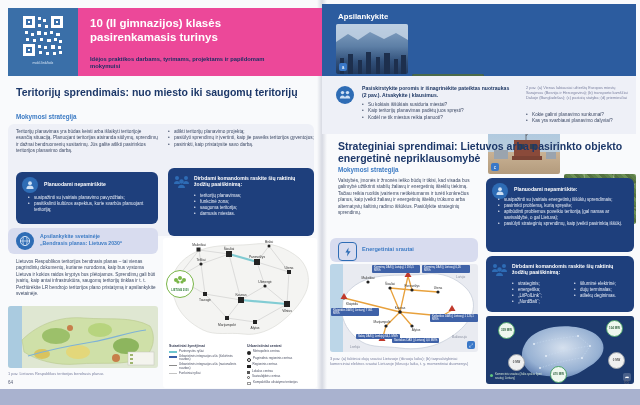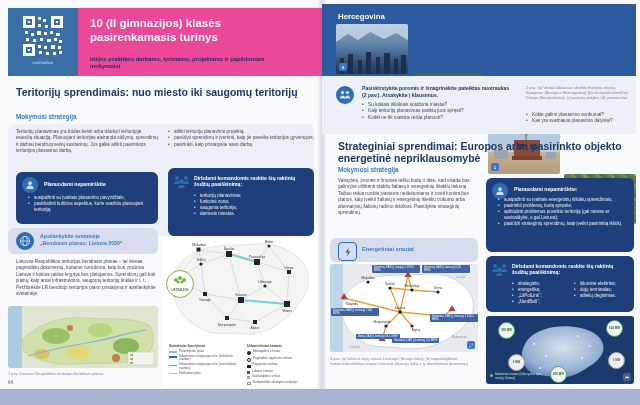--- a/index.html
+++ b/index.html
@@ -302,21 +302,21 @@
         <span class="lt">Savivaldybės centras</span>
       </div>
     <div class="leg-row">
         <span class="sw" style="width:4px;height:3px;border:.8px solid #999;background:#fff;box-sizing:border-box;"></span>
         <span class="lt">Kompaktiško užstatymo teritorijos</span>
       </div>
   </div>
 </div>
 
 <div class="abs" style="left:322px;top:4px;width:314px;height:72px;background:#2c5c9f;">
-  <div class="abs" style="left:16px;top:8px;font-size:7.8px;font-weight:bold;color:#fff;">Hercegovina</div>
+  <div class="abs" style="left:16px;top:8px;font-size:7.8px;font-weight:bold;color:#fff;">Apsilankykite</div>
   <div class="abs photo" style="left:14px;top:20px;width:72px;height:50px;background:linear-gradient(180deg,#8aa7c6 0%,#5d7fa6 45%,#31507a 75%,#22395c 100%);">
     <svg width="72" height="50" viewBox="0 0 72 50">
         <path d="M0,18 L12,10 L22,16 L34,8 L48,15 L60,9 L72,16 L72,0 L0,0 Z" fill="#c9d8e8" opacity=".8"></path>
         <g fill="#1d2f4d">
           <rect x="4" y="34" width="4" height="16"></rect>
           <rect x="12" y="30" width="5" height="20"></rect>
           <rect x="22" y="36" width="4" height="14"></rect>
           <rect x="30" y="28" width="5" height="22"></rect>
           <rect x="40" y="33" width="4" height="17"></rect>
           <rect x="48" y="29" width="6" height="21"></rect>
@@ -402,21 +402,21 @@
     <div>Kaip teritorijų planavimas padėtų juos spręsti?</div>
     <div>Kodėl ne tik miestus reikia planuoti?</div>
   </div>
   <div class="abs caption" style="left:204px;top:9px;width:102px;">2 pav. (a) Vienas labiausiai užterštų Europos miestų Sarajevas (Bosnija ir Hercegovina); (b) transporto kamščiai Dakoje (Bangladešas); (c) pastatų statyba; (d) priemiesčiai</div>
   <div class="abs bullets" style="left:204px;top:36px;width:106px;">
     <div>Kokie galimi planavimo sunkumai?</div>
     <div>Kas yra svarbiausi planavimo dalyviai?</div>
   </div>
 </div>
 
-<h1 class="abs" style="left:338px;top:140px;width:298px;">Strateginiai sprendimai: Europos arba pasirinkto objekto energetinė nepriklausomybė</h1>
+<h1 class="abs" style="left:338px;top:140px;width:298px;">Strateginiai sprendimai: Lietuvos arba pasirinkto objekto energetinė nepriklausomybė</h1>
 <div class="abs strategy" style="left:338px;top:166px;">Mokymosi strategija</div>
 
 <div class="abs body-txt" style="left:338px;top:178px;width:140px;">Valstybės, įmonės ir žmonės ieško būdų ir tikisi, kad visada bus galimybė užtikrinti stabilų žaliavų ir energetinių išteklių tiekimą. Tačiau reikia ruoštis įvairiems netikėtumams ir turėti konkrečius planus, kaip įveikti žaliavų ir energetinių išteklių trūkumo arba alternatyvių šaltinių radimo iššūkius. Pasiūlykite strateginių sprendimų.</div>
 
 <div class="abs lav-box" style="left:330px;top:238px;width:148px;height:24px;">
   <div class="abs" style="left:8px;top:4px;width:17px;height:17px;border-radius:4px;border:1.6px solid #2e6cb5;display:flex;align-items:center;justify-content:center;">
     <svg width="10" height="10" viewBox="0 0 10 10">
         <path d="M5.6 0.6 L2.4 5.4 L4.6 5.4 L4 9.4 L7.6 4.2 L5.2 4.2 Z" fill="#2e6cb5"></path>
       </svg>
   </div>

